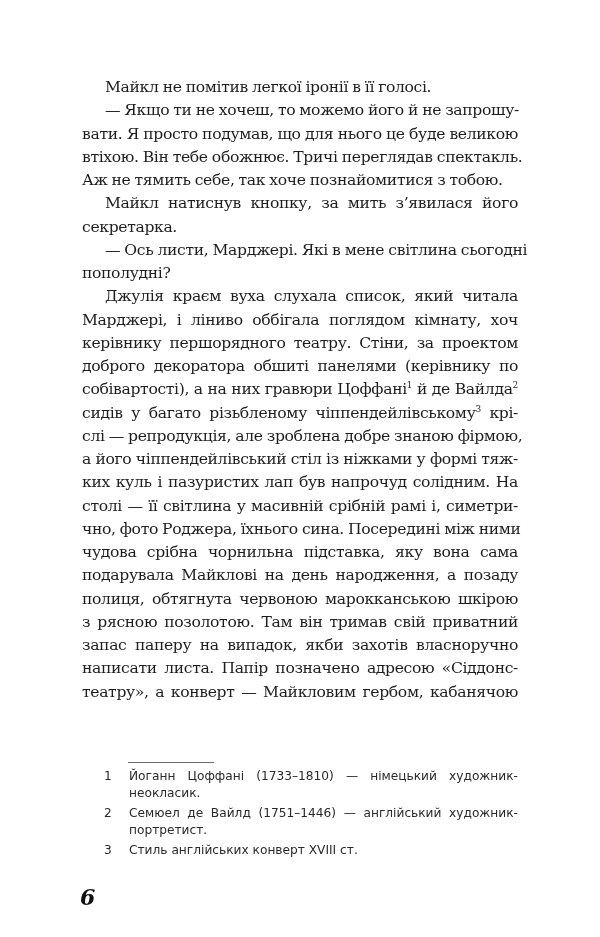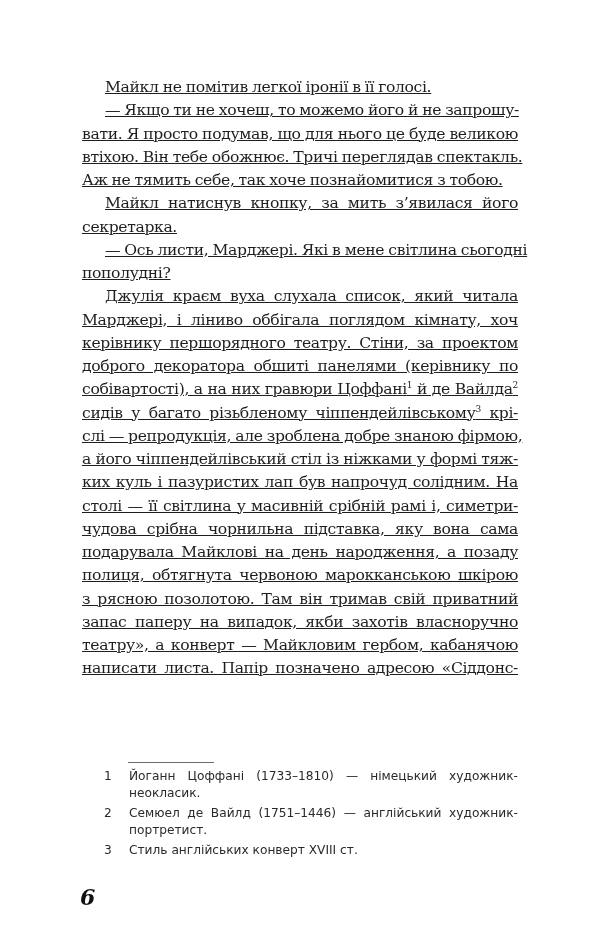--- a/index.html
+++ b/index.html
@@ -24,21 +24,20 @@
       position: absolute;
       left: 82px;
       top: 76px;
       width: 436px;
       font-family: "DejaVu Serif", "Liberation Serif", serif;
       font-size: 15.6px;
       line-height: 23.25px;
       letter-spacing: -0.35px;
       word-spacing: -0.5px;
       color: #1e1e1e;
-      text-decoration: underline;
     }
     .line {
       display: block;
       white-space: nowrap;
       text-align: justify;
       text-align-last: justify;
       height: 23.25px;
       overflow: visible;
     }
     .line.last {
@@ -119,27 +118,28 @@
     <span class="line indent">Джулія краєм вуха слухала список, який читала</span>
     <span class="line">Марджері, і ліниво оббігала поглядом кімнату, хоч</span>
     <span class="line">керівнику першорядного театру. Стіни, за проектом</span>
     <span class="line">доброго декоратора обшиті панелями (керівнику по</span>
     <span class="line">собівартості), а на них гравюри Цоффані<sup>1</sup> й де Вайлда<sup>2</sup></span>
     <span class="line">сидів у багато різьбленому чіппендейлівському<sup>3</sup> крі-</span>
     <span class="line">слі — репродукція, але зроблена добре знаною фірмою,</span>
     <span class="line">а його чіппендейлівський стіл із ніжками у формі тяж-</span>
     <span class="line">ких куль і пазуристих лап був напрочуд солідним. На</span>
     <span class="line">столі — її світлина у масивній срібній рамі і, симетри-</span>
+    <span class="line">чно, фото Роджера, їхнього сина. Посередині між ними</span>
     <span class="line">чудова срібна чорнильна підставка, яку вона сама</span>
     <span class="line">подарувала Майклові на день народження, а позаду</span>
     <span class="line">полиця, обтягнута червоною марокканською шкірою</span>
     <span class="line">з рясною позолотою. Там він тримав свій приватний</span>
     <span class="line">запас паперу на випадок, якби захотів власноручно</span>
+    <span class="line">написати листа. Папір позначено адресою «Сіддонс-</span>
     <span class="line">театру», а конверт — Майкловим гербом, кабанячою</span>
-    <span class="line">написати листа. Папір позначено адресою «Сіддонс-</span>
   </div>
 
   <div class="fn-rule"></div>
 
   <div class="footnotes">
     <div class="fn">
       <span class="fn-num">1</span>
       <span class="fn-text">
         <span class="fn-line">Йоганн Цоффані (1733–1810) — німецький художник-</span>
         <span class="fn-line last">неокласик.</span>

